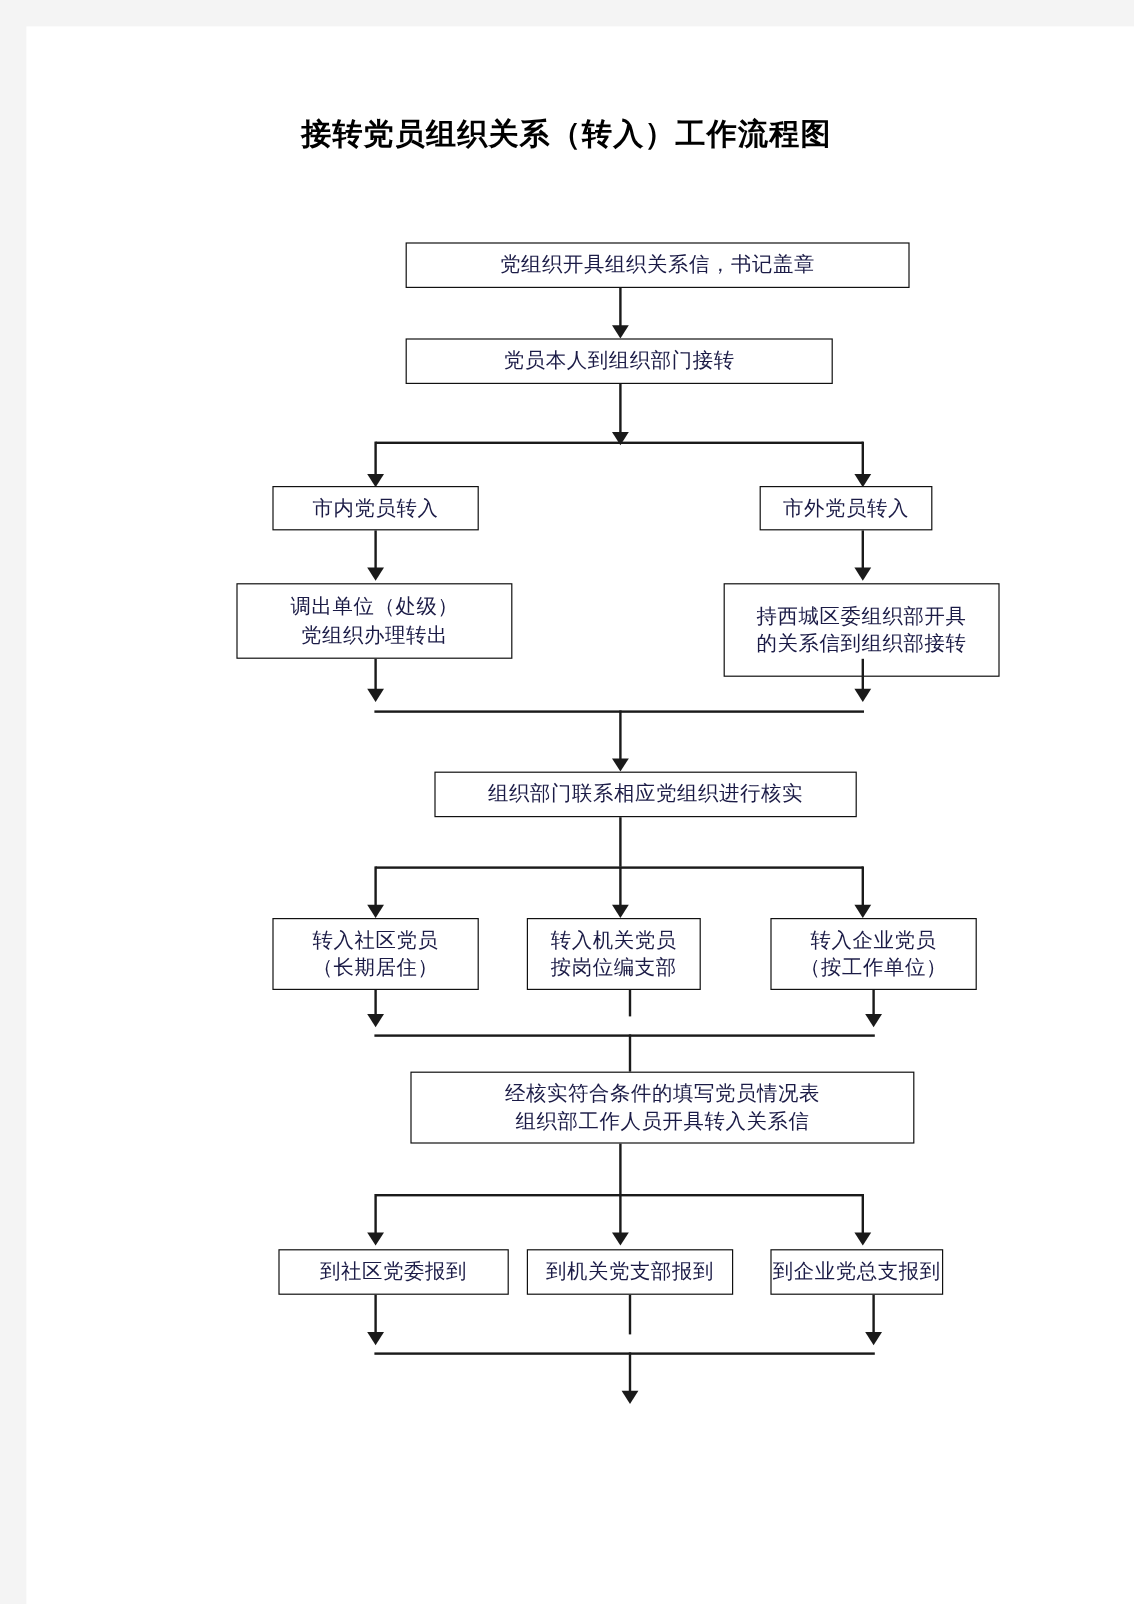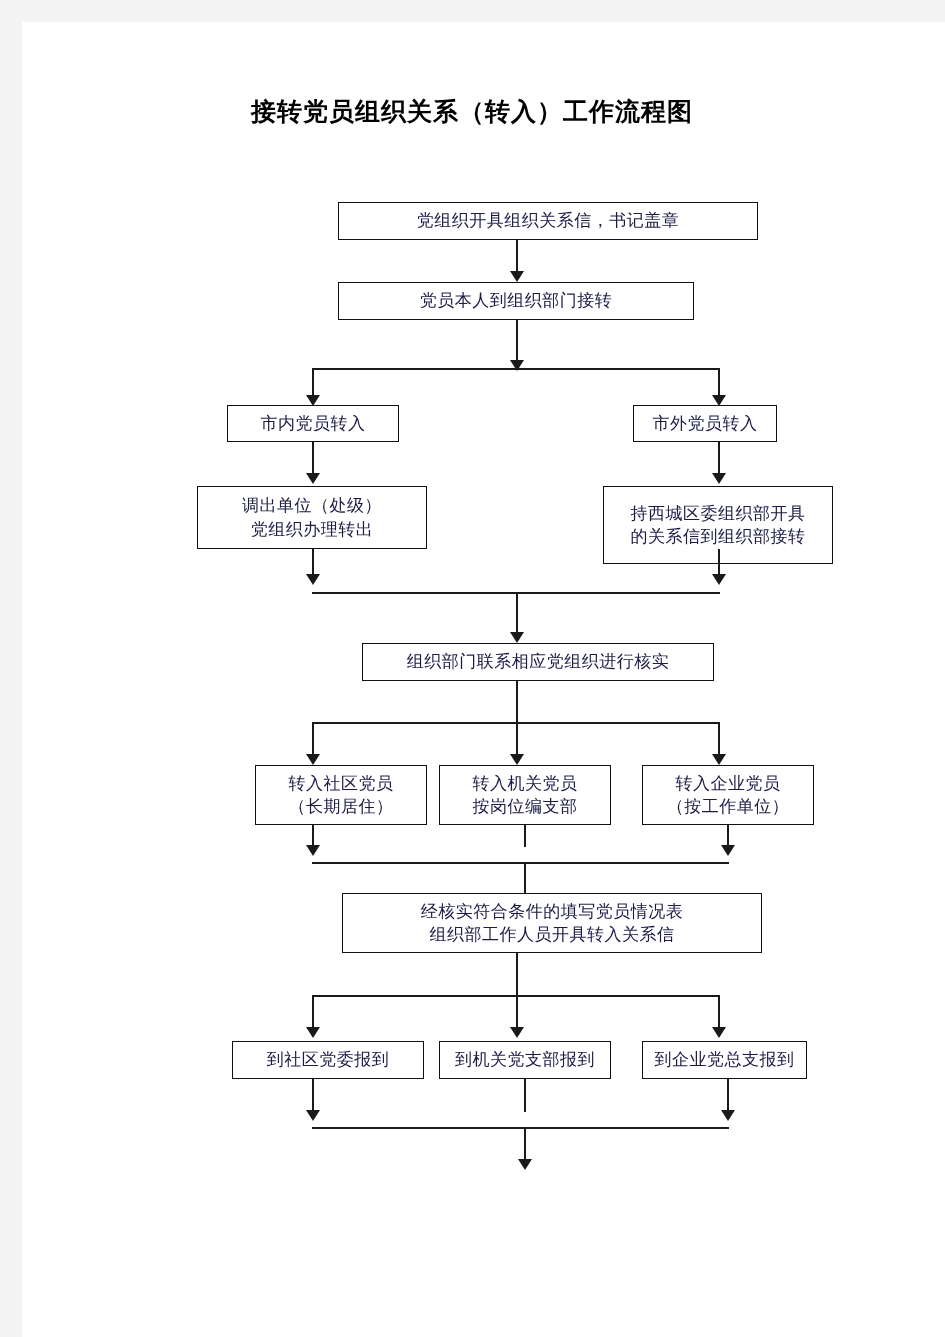--- a/index.html
+++ b/index.html
@@ -146,25 +146,25 @@
 
     <div class="vline" style="left:494px; top:659px; height:41px;"></div>
     <div class="hline" style="left:291px; top:700px; width:406px;"></div>
     <div class="vline" style="left:290px; top:700px; height:34px;"></div>
     <div class="arrow" style="left:284px; top:732px;"></div>
     <div class="vline" style="left:494px; top:700px; height:34px;"></div>
     <div class="arrow" style="left:488px; top:732px;"></div>
     <div class="vline" style="left:696px; top:700px; height:34px;"></div>
     <div class="arrow" style="left:690px; top:732px;"></div>
 
-    <div class="node" style="left:205px; top:743px; width:172px; height:60px;margin-left:28px;">
+    <div class="node" style="left:205px; top:743px; width:172px; height:60px;">
       <span class="txt">转入社区党员
 （长期居住）</span>
     </div>
-    <div class="node" style="left:417px; top:743px; width:172px; height:60px;">
+    <div class="node" style="left:417px; top:743px; width:145px; height:60px;">
       <span class="txt">转入机关党员
 按岗位编支部</span>
     </div>
     <div class="node" style="left:620px; top:743px; width:172px; height:60px;">
       <span class="txt">转入企业党员
 （按工作单位）</span>
     </div>
 
     <div class="vline" style="left:290px; top:803px; height:22px;"></div>
     <div class="arrow" style="left:284px; top:823px;"></div>
@@ -188,21 +188,21 @@
     <div class="arrow" style="left:488px; top:1005px;"></div>
     <div class="vline" style="left:696px; top:973px; height:34px;"></div>
     <div class="arrow" style="left:690px; top:1005px;"></div>
 
     <div class="node" style="left:210px; top:1019px; width:192px; height:38px;">
       <span class="txt">到社区党委报到</span>
     </div>
     <div class="node" style="left:417px; top:1019px; width:172px; height:38px;">
       <span class="txt">到机关党支部报到</span>
     </div>
-    <div class="node" style="left:620px; top:1019px; width:165px; height:38px;">
+    <div class="node" style="left:620px; top:1019px; width:144px; height:38px;">
       <span class="txt">到企业党总支报到</span>
     </div>
 
     <div class="vline" style="left:290px; top:1057px; height:33px;"></div>
     <div class="arrow" style="left:284px; top:1088px;"></div>
     <div class="vline" style="left:502px; top:1057px; height:33px;"></div>
     <div class="vline" style="left:705px; top:1057px; height:33px;"></div>
     <div class="arrow" style="left:699px; top:1088px;"></div>
     <div class="hline" style="left:290px; top:1105px; width:417px;"></div>
     <div class="vline" style="left:502px; top:1105px; height:34px;"></div>

